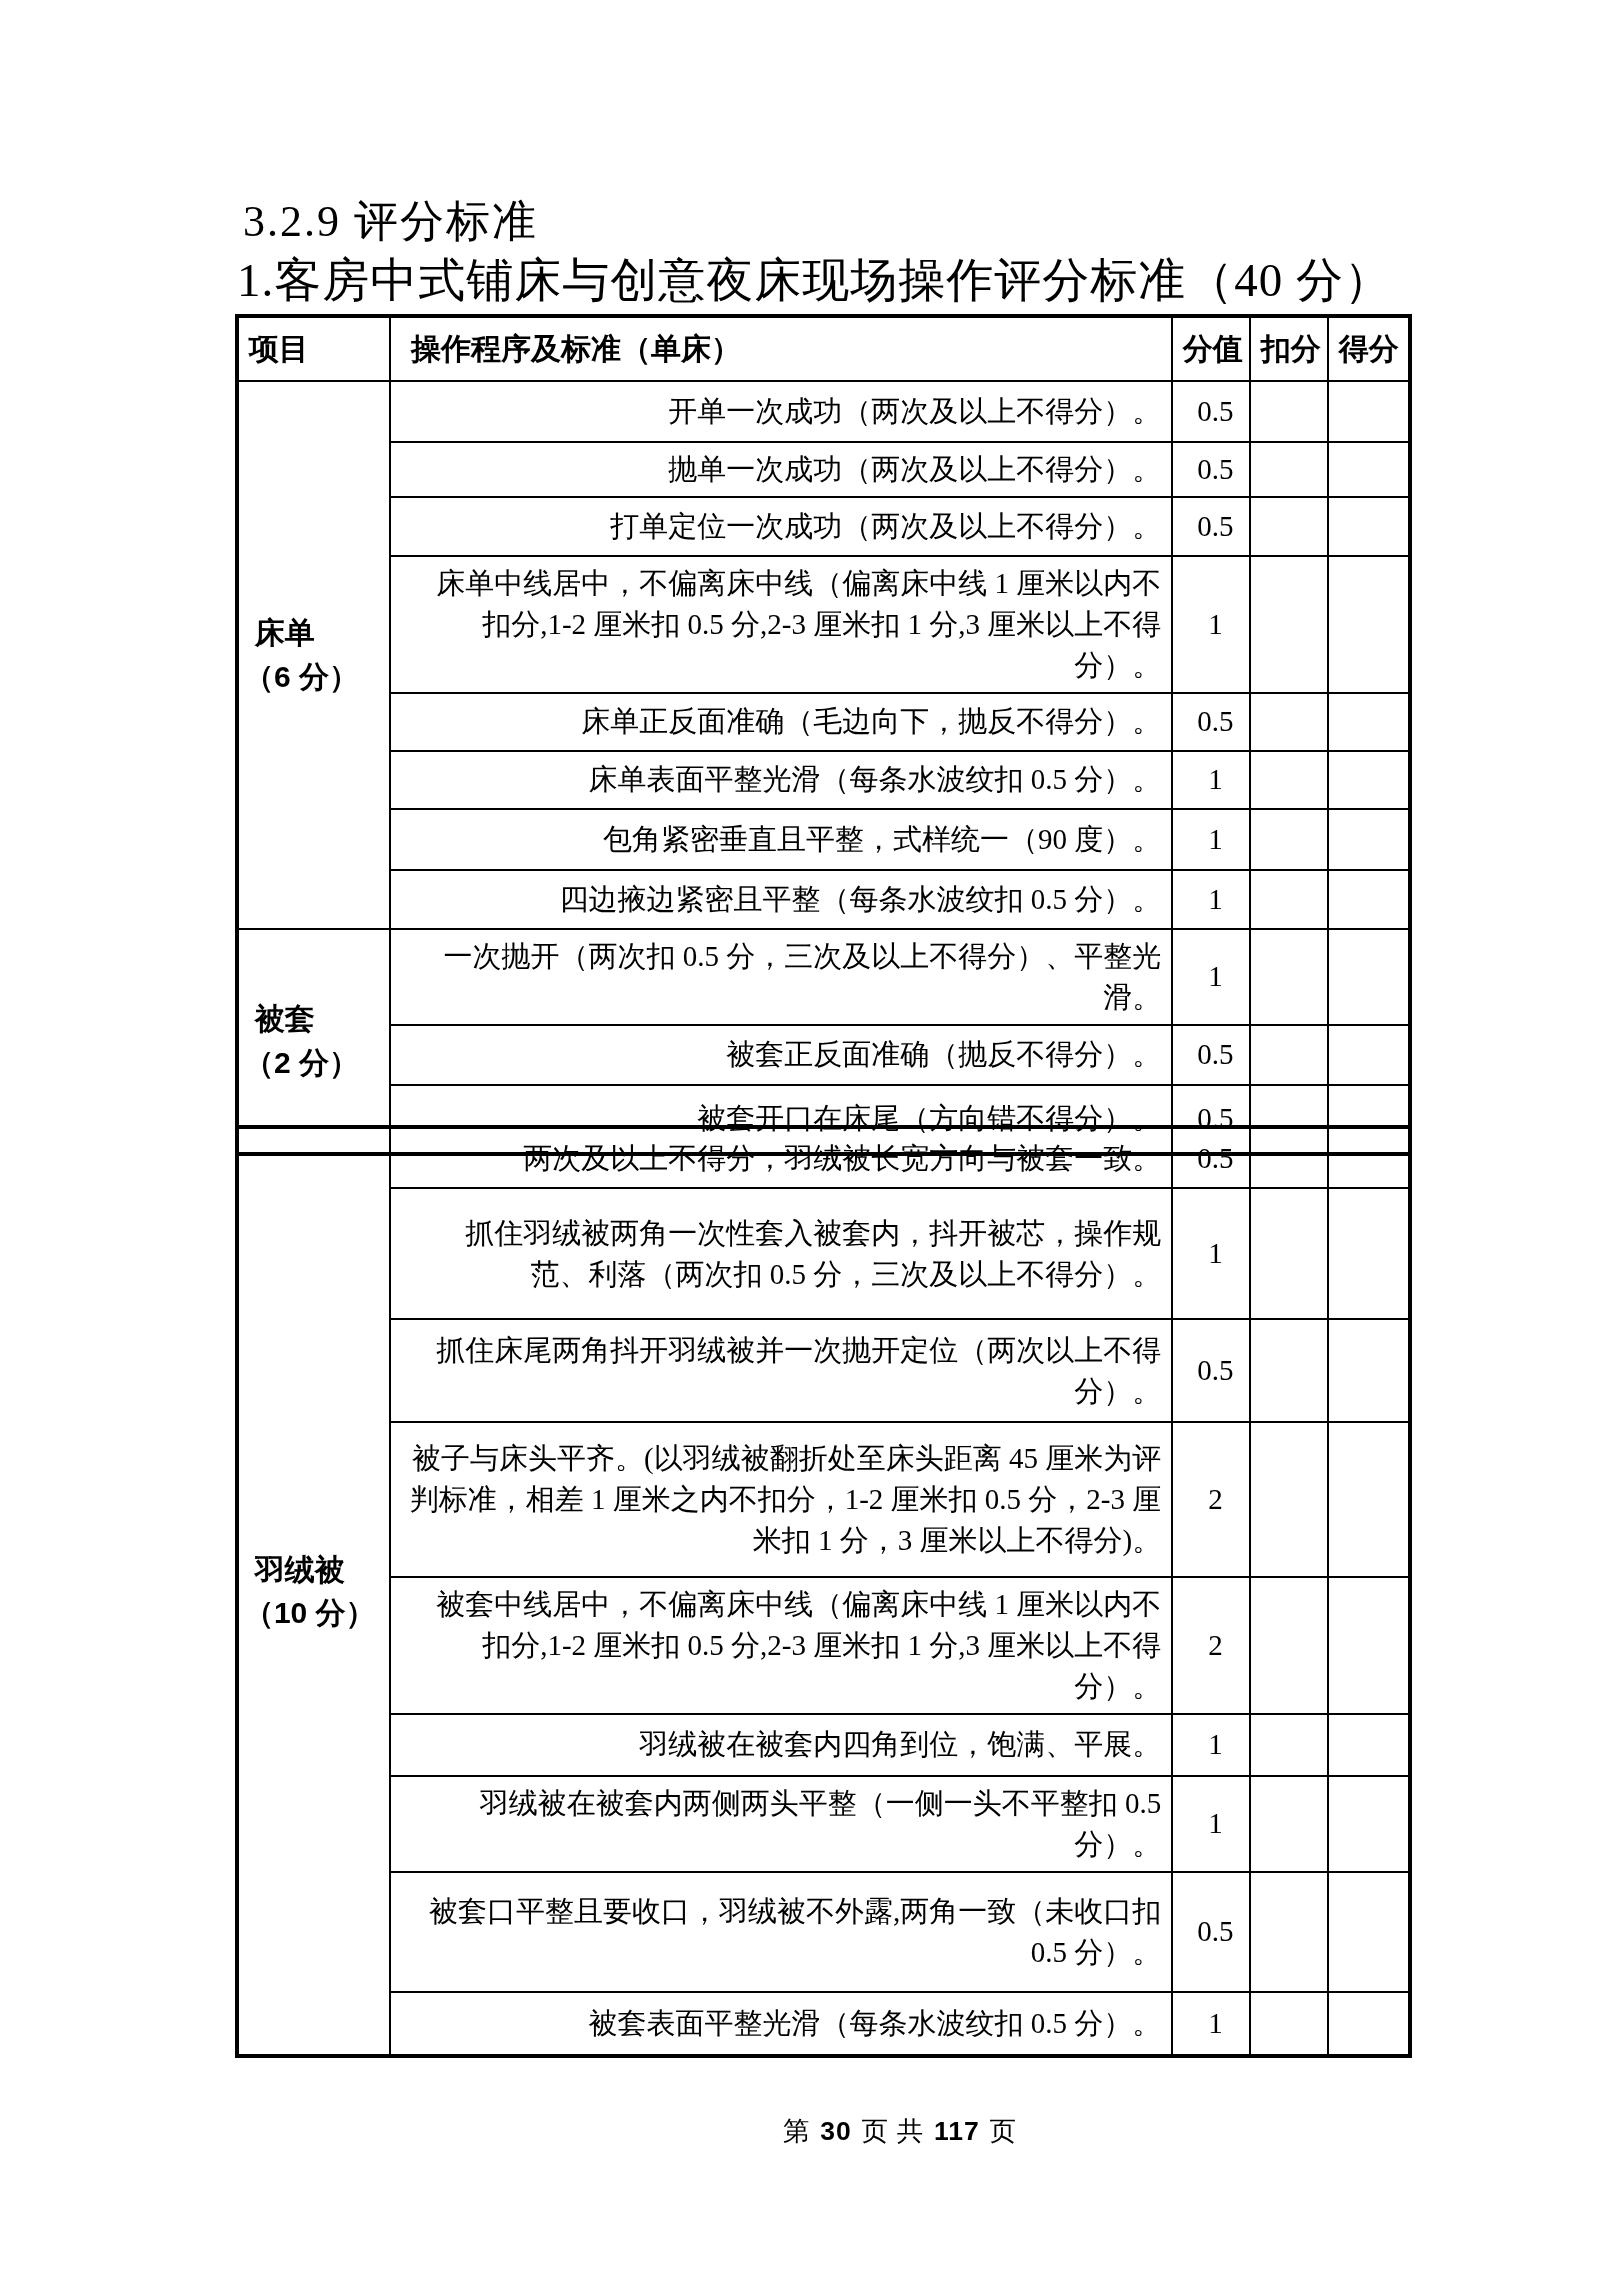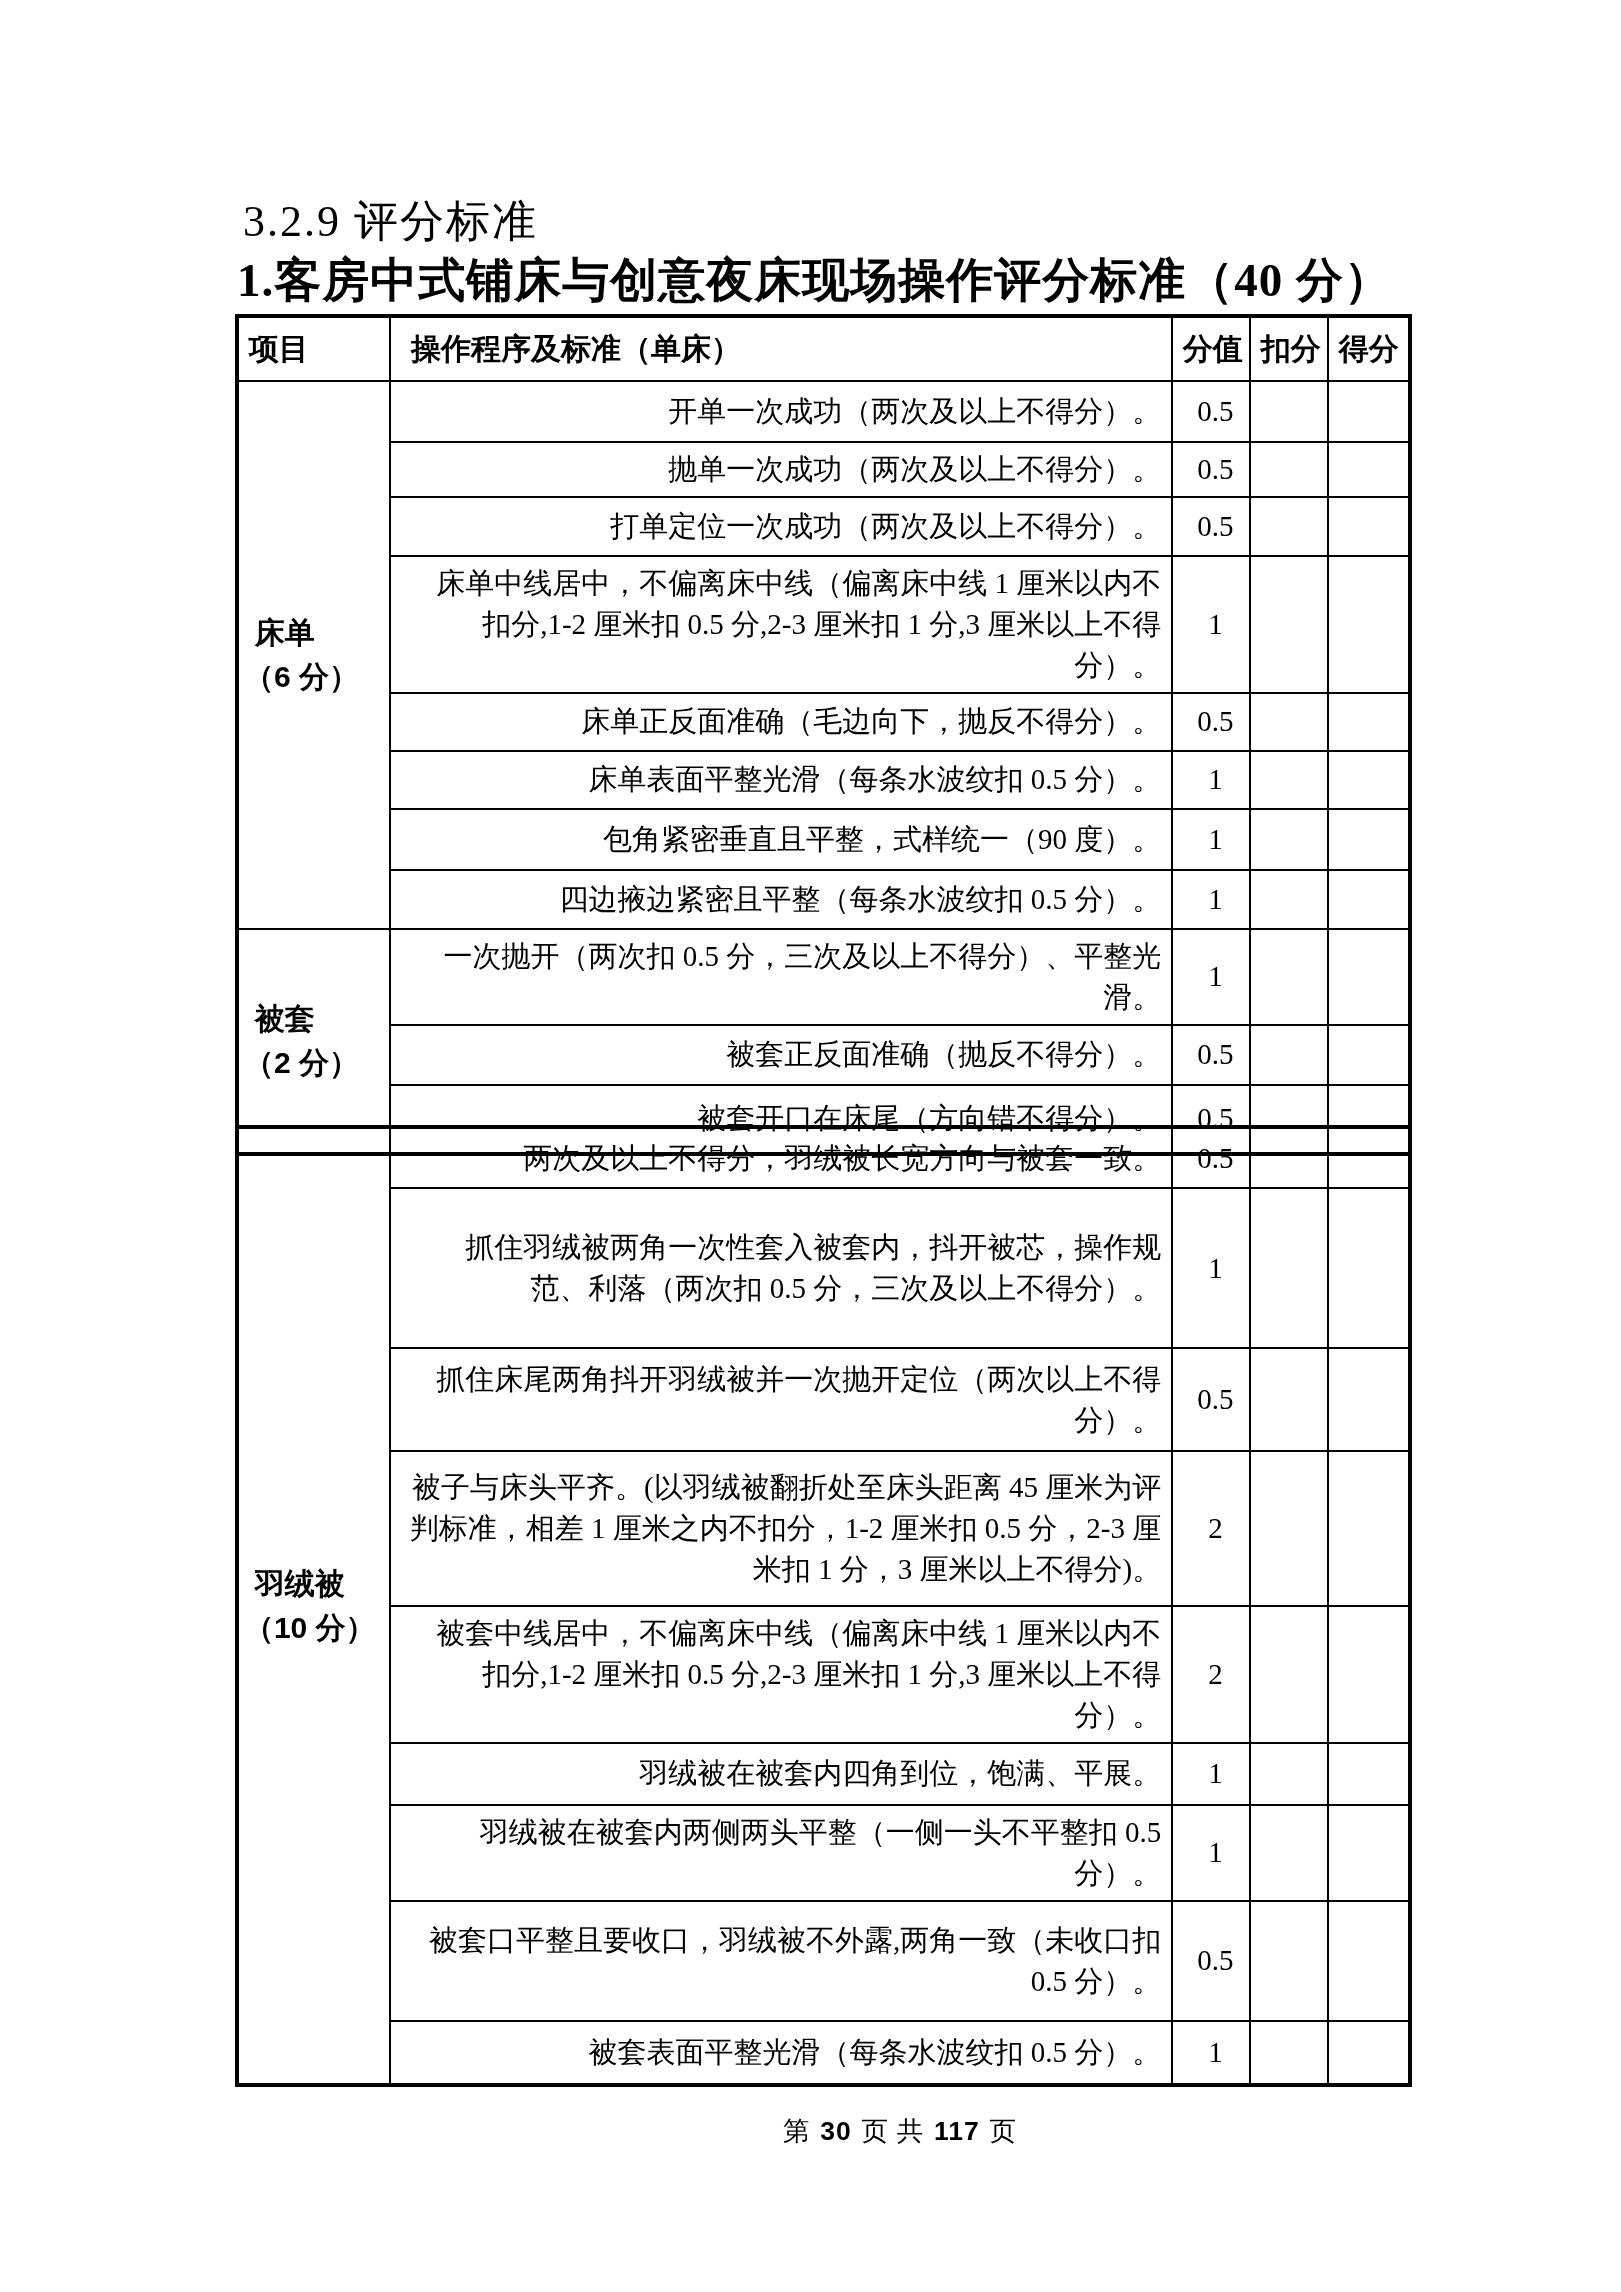--- a/index.html
+++ b/index.html
@@ -20,21 +20,21 @@
     font-size: 44px;
     font-weight: 400;
     letter-spacing: 2px;
     white-space: nowrap;
   }
   .h2 {
     position: absolute;
     left: 237px;
     top: 249px;
     font-size: 47px;
-    font-weight: 700;
+    font-weight: 400;
     letter-spacing: 1px;
     white-space: nowrap;
   }
   table.score-table {
     position: absolute;
     left: 235px;
     width: 1174px;
     border-collapse: collapse;
     table-layout: fixed;
     border: 4.9px solid #000;
@@ -210,21 +210,21 @@
       <tr style="height:61px">
         <td class="item-cell" rowspan="9">
           <div class="item-label">羽绒被</div>
           <div class="item-sub">（10 分）</div>
         </td>
         <td class="criterion">两次及以上不得分，羽绒被长宽方向与被套一致。</td>
         <td class="points">0.5</td>
         <td class="empty-cell"></td>
         <td class="empty-cell"></td>
       </tr>
-      <tr style="height:160px">
+      <tr style="height:131px">
         <td class="criterion">抓住羽绒被两角一次性套入被套内，抖开被芯，操作规范、利落（两次扣 0.5 分，三次及以上不得分）。</td>
         <td class="points">1</td>
         <td class="empty-cell"></td>
         <td class="empty-cell"></td>
       </tr>
       <tr style="height:103px">
         <td class="criterion">抓住床尾两角抖开羽绒被并一次抛开定位（两次以上不得分）。</td>
         <td class="points">0.5</td>
         <td class="empty-cell"></td>
         <td class="empty-cell"></td>

